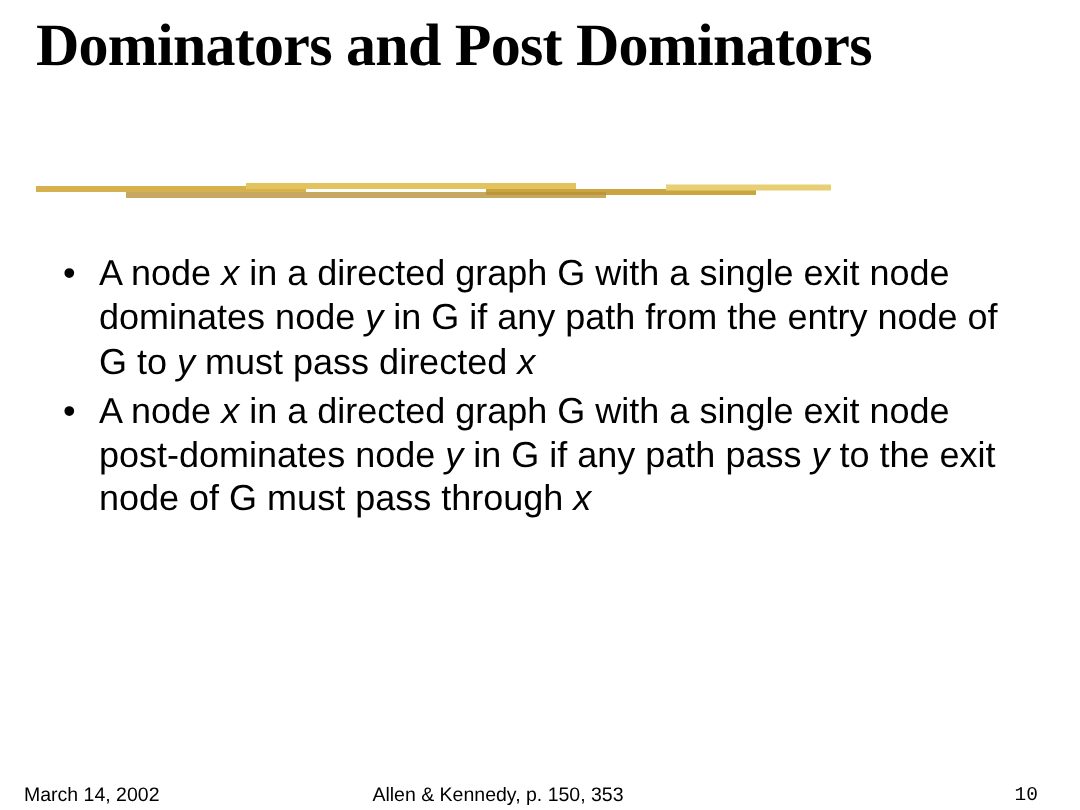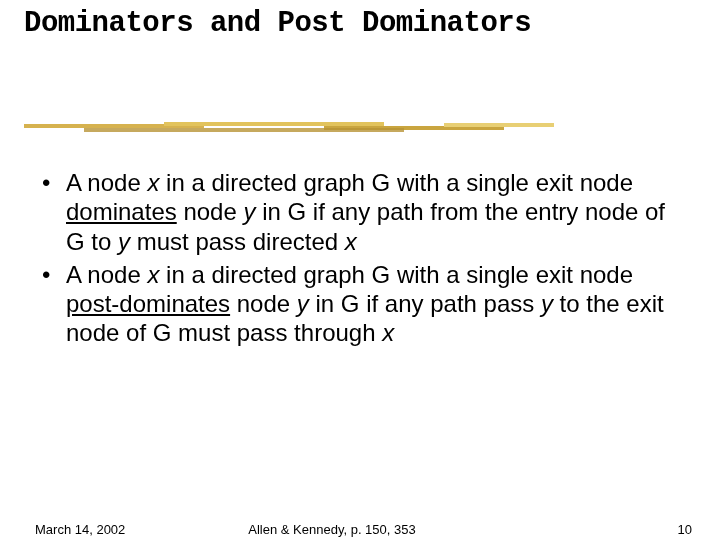--- a/index.html
+++ b/index.html
@@ -16,23 +16,23 @@
     width: 720px;
     height: 540px;
     position: relative;
     box-sizing: border-box;
   }
   .title {
     position: absolute;
     top: 8px;
     left: 24px;
     right: 24px;
-    font-family: Liberation Mono, monospace;
+    font-family: Liberation Serif, serif;
     font-weight: 900;
-    font-size: 29px;
+    font-size: 40px;
     line-height: 1.12;
     color: #000;
     letter-spacing: -0.5px;
   }
   .rule {
     position: absolute;
     left: 24px;
     top: 120px;
     width: 530px;
     height: 12px;
@@ -62,32 +62,32 @@
   }
   .bullet::before {
     content: "•";
     position: absolute;
     left: 0;
     top: 0;
     color: #000;
     font-size: 24px;
   }
   .i { font-style: italic; }
-  .u { text-decoration: underline; }
+  .u { }
   .footer {
     position: absolute;
     bottom: 18px;
     left: 0;
     width: 720px;
     font-size: 13px;
     color: #000;
   }
-  .footer .date { position: absolute; left: 35px; text-align: center; }
+  .footer .date { position: absolute; left: 16px; text-align: center; }
   .footer .center { position: absolute; left: 0; width: 664px; text-align: center; }
-  .footer .page { position: absolute; right: 28px; }
+  .footer .page { position: absolute; right: 28px; font-family: Liberation Mono, monospace; }
 </style>
 </head>
 <body>
 
 <div class="slide">
 
   <div class="title">Dominators and Post Dominators</div>
 
   <div class="rule">
     <div class="seg a"></div>

